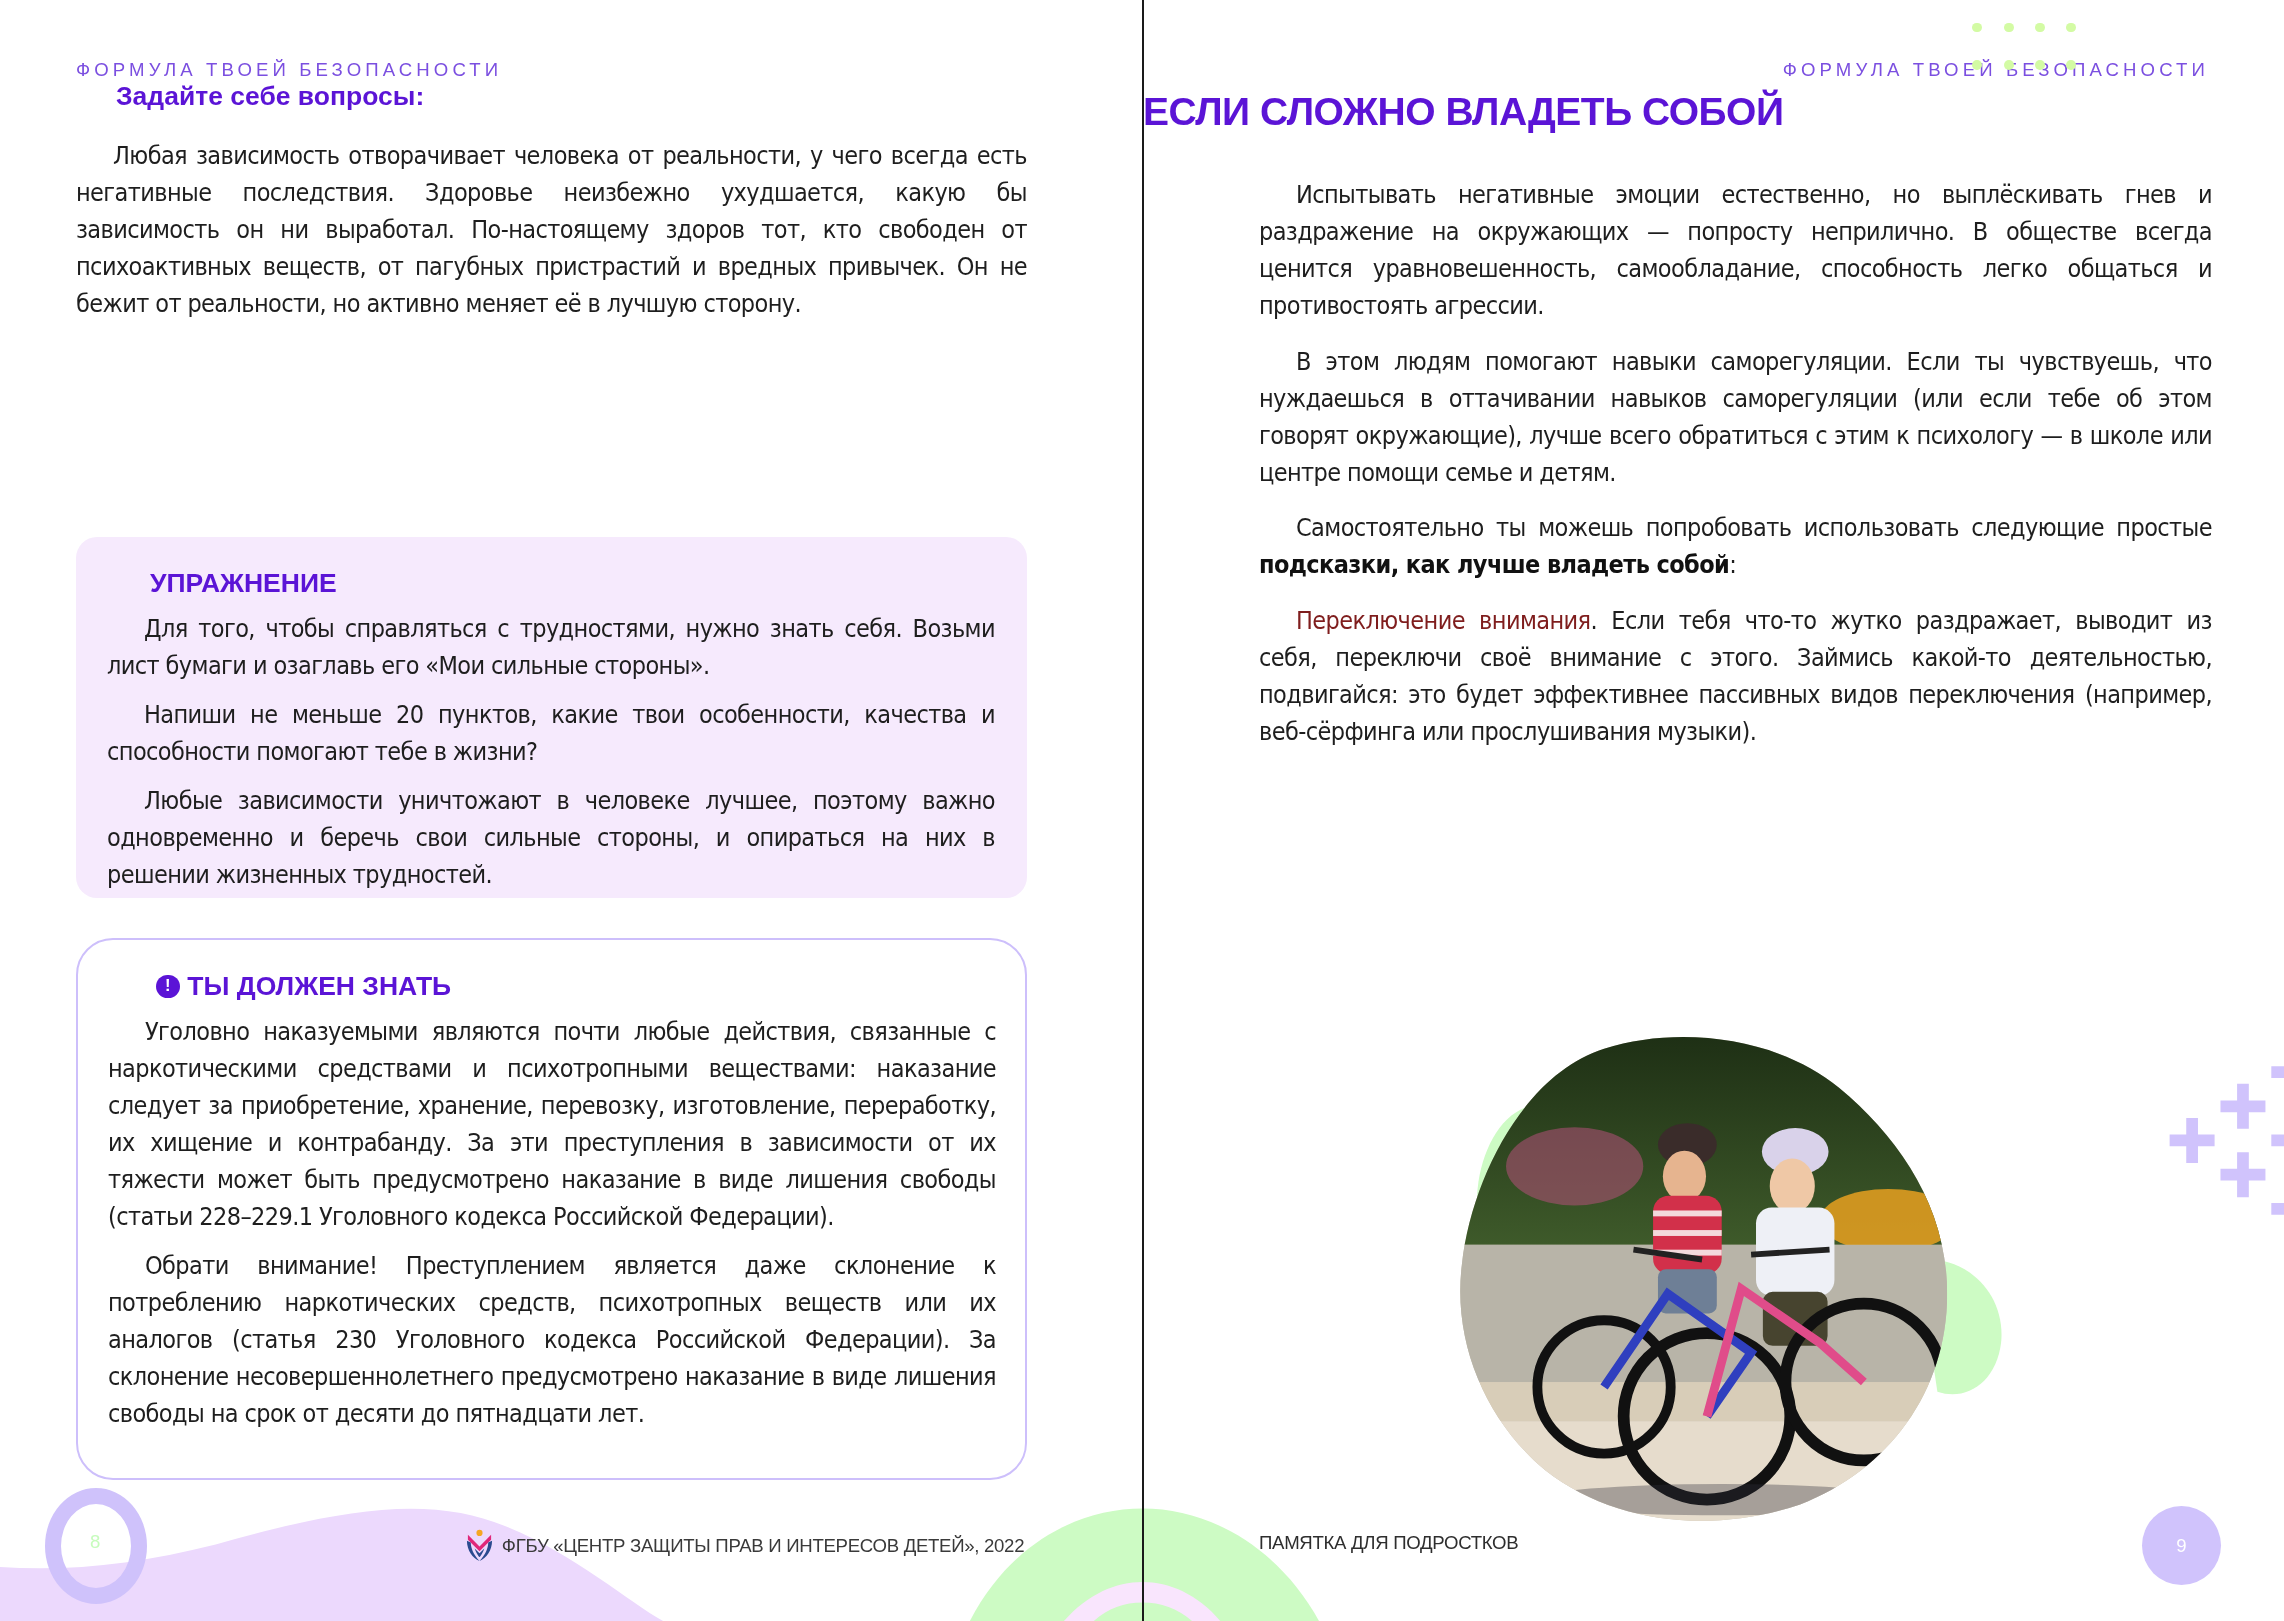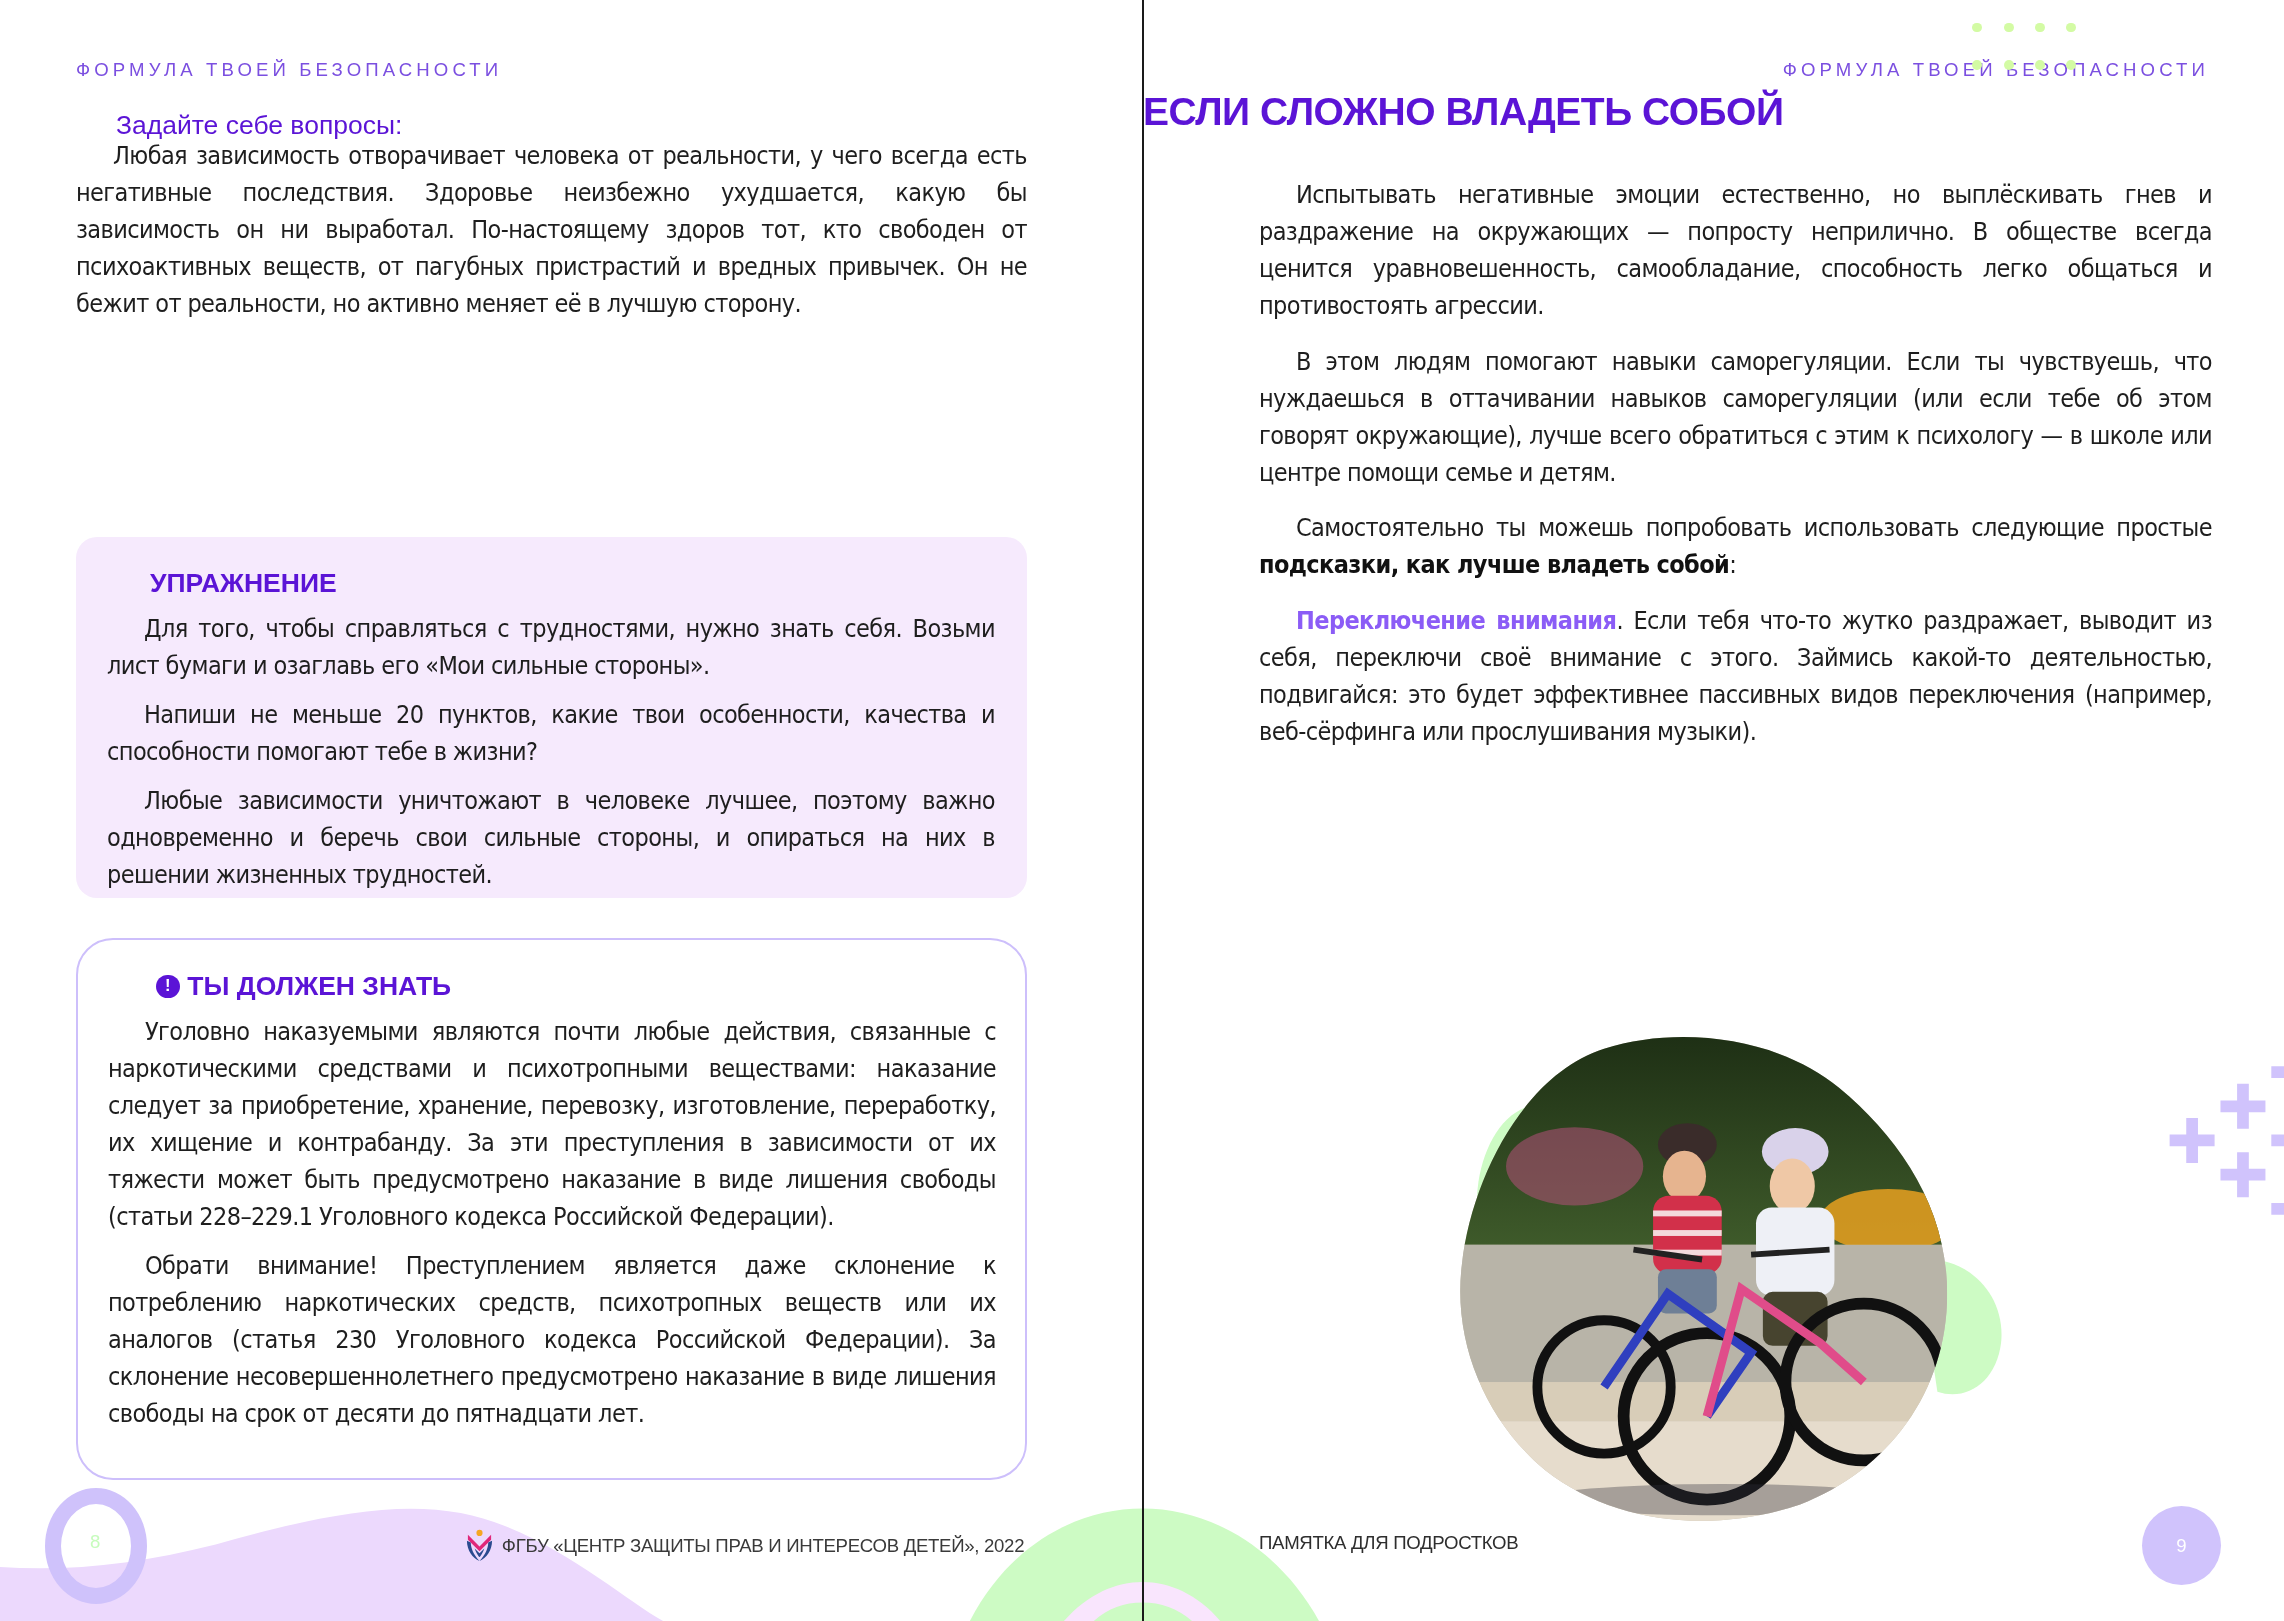--- a/index.html
+++ b/index.html
@@ -19,21 +19,21 @@
   .page-left .running-head { left: 76px; }
   .page-right .running-head { right: 76px; }
 
   .body-text {
     font-family: "DejaVu Sans", sans-serif; font-size: 25px; line-height: 37px;
     color: #1e1e1e; text-align: justify; font-stretch: condensed; letter-spacing: -0.6px;
   }
   .body-text p { text-indent: 37px; margin-bottom: 11.8px; }
 
   .section-heading {
-    position: absolute; left: 116px; top: 110px; font-size: 26.5px; font-weight: normal;
+    position: absolute; left: 116px; top: 81px; font-size: 26.5px; font-weight: bold;
     color: #5b14d6; font-family: "Liberation Sans", sans-serif;
   }
   .left-intro { position: absolute; left: 76px; top: 137px; width: 951px; }
 
   .exercise-box {
     position: absolute; left: 76px; top: 537px; width: 951px; height: 361px;
     background: #f6eafd; border-radius: 21px; z-index: 2;
   }
   .box-title {
     position: absolute; font-weight: bold; font-size: 26.5px; color: #5b14d6;
@@ -70,21 +70,21 @@
   .green-arc { position: absolute; left: 968px; top: 1487px; z-index: 1; }
 
   .right-title {
     position: absolute; left: 0; width: 1142px; top: 90px; text-align: left;
     font-size: 39px; font-weight: bold; color: #5b14d6; letter-spacing: -0.5px;
     font-family: "Liberation Sans", sans-serif; font-stretch: condensed;
   }
   .right-text { position: absolute; left: 116px; top: 176px; width: 953px; }
   .right-text p { margin-bottom: 18.6px; }
   .strong { font-weight: bold; color: #111; }
-  .accent { font-weight: bold; color: #8b5cf6; }
+  .accent { font-weight: normal; color: #7f1d1d; }
 
   .dots { position: absolute; z-index: 6; }
   .dot { position: absolute; width: 9.8px; height: 9.8px; border-radius: 50%; background: #d3fba4; }
 
   .photo-wrap { position: absolute; left: 314px; top: 1029px; width: 549px; height: 510px; z-index: 2; }
   .plus-cluster { position: absolute; left: 1010px; top: 1010px; z-index: 2; }
 
   .page-num-right-circle {
     position: absolute; left: 999px; top: 1506px; width: 79px; height: 79px; border-radius: 50%;
     background: #d0c3fc; color: #ffffff; font-size: 18.6px; display: flex; align-items: center; justify-content: center; z-index: 5;

